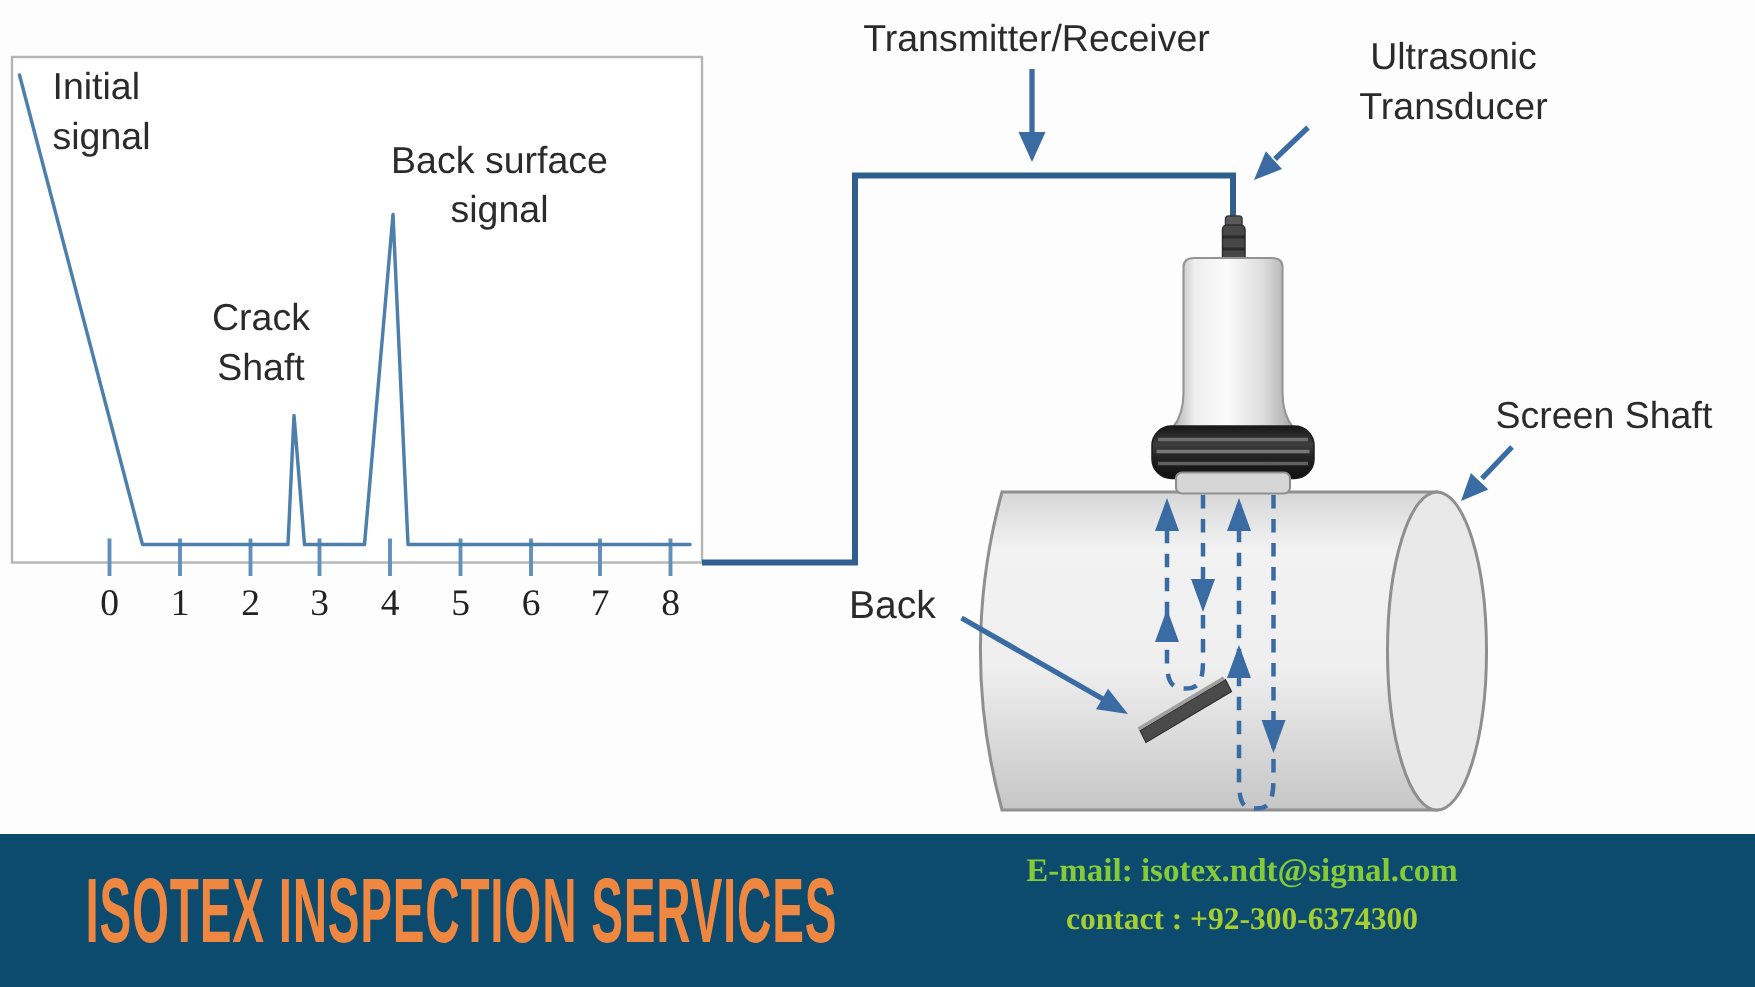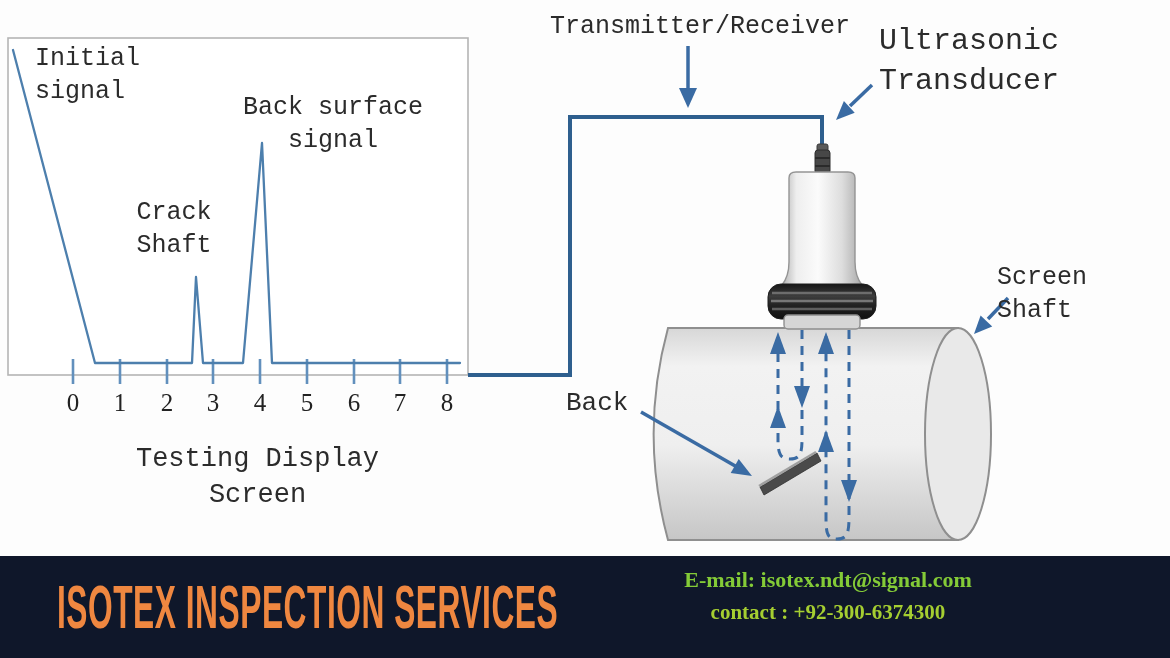--- a/index.html
+++ b/index.html
@@ -5,42 +5,42 @@
   html,body { margin:0; padding:0; background:#ffffff; }
   .canvas {
     position:relative; width:1170px; height:658px; overflow:hidden;
     background:#fdfdfd; font-family:"Liberation Serif", serif;
   }
   .diagram { position:absolute; left:0; top:0; width:1170px; height:556px; }
   svg.scene { position:absolute; left:0; top:0; }
 
   .lbl {
     position:absolute; color:#2b2b2b;
-    font-family:Liberation Mono, monospace;
+    font-family:Liberation Sans, sans-serif;
     white-space:pre-line; line-height:1.32;
   }
   .lbl.center { text-align:center; }
 
   .lbl-initial   { left:35px;  top:42px;  font-size:25px; }
   .lbl-crack     { left:128px; top:196px; width:92px;  font-size:25px; }
   .lbl-backsurf  { left:235px; top:91px;  width:196px; font-size:25px; }
   .lbl-caption   { left:105px; top:442px; width:305px; font-size:27px; }
   .lbl-transrec  { left:550px; top:10px;  width:282px; font-size:25px; }
-  .lbl-ultra     { left:878px; top:22px;  width:182px; font-size:30px; }
+  .lbl-ultra     { left:878px; top:22px;  width:182px; font-size:25px; }
   .lbl-flaw      { left:566px; top:386px; font-size:26px; }
   .lbl-roller    { left:997px; top:261px; font-size:25px; }
 
   .tick-num {
     position:absolute; top:389px; transform:translateX(-50%);
     font-size:25px; color:#222; font-family:"Liberation Serif", serif;
   }
 
   .footer {
     position:absolute; left:0; top:556px; width:1170px; height:102px;
-    background:#0f172a;
+    background:#0c4a6e;
   }
   .brand {
     position:absolute; left:57px; top:0; height:102px;
     display:flex; align-items:center;
   }
   .brand span {
     display:inline-block; color:#ef8740;
     font-family:"Liberation Sans", sans-serif; font-weight:bold;
     font-size:61px; letter-spacing:1px; white-space:nowrap;
     transform:scaleX(0.52); transform-origin:left center;
@@ -159,21 +159,20 @@
         <polygon points="730.7,472.9 738.7,459.1 752,476"></polygon>
       </g>
     </svg>
 
     <div class="lbl lbl-initial">Initial
 signal</div>
     <div class="lbl lbl-crack center">Crack
 Shaft</div>
     <div class="lbl lbl-backsurf center">Back surface
 signal</div>
-    <div class="lbl lbl-caption center">Testing Display Screen</div>
     <div class="lbl lbl-transrec center">Transmitter/Receiver</div>
     <div class="lbl lbl-ultra center">Ultrasonic
 Transducer</div>
     <div class="lbl lbl-flaw">Back</div>
     <div class="lbl lbl-roller">Screen Shaft</div>
 
     <span class="tick-num" style="left:73px">0</span>
     <span class="tick-num" style="left:120px">1</span>
     <span class="tick-num" style="left:167px">2</span>
     <span class="tick-num" style="left:213px">3</span>

